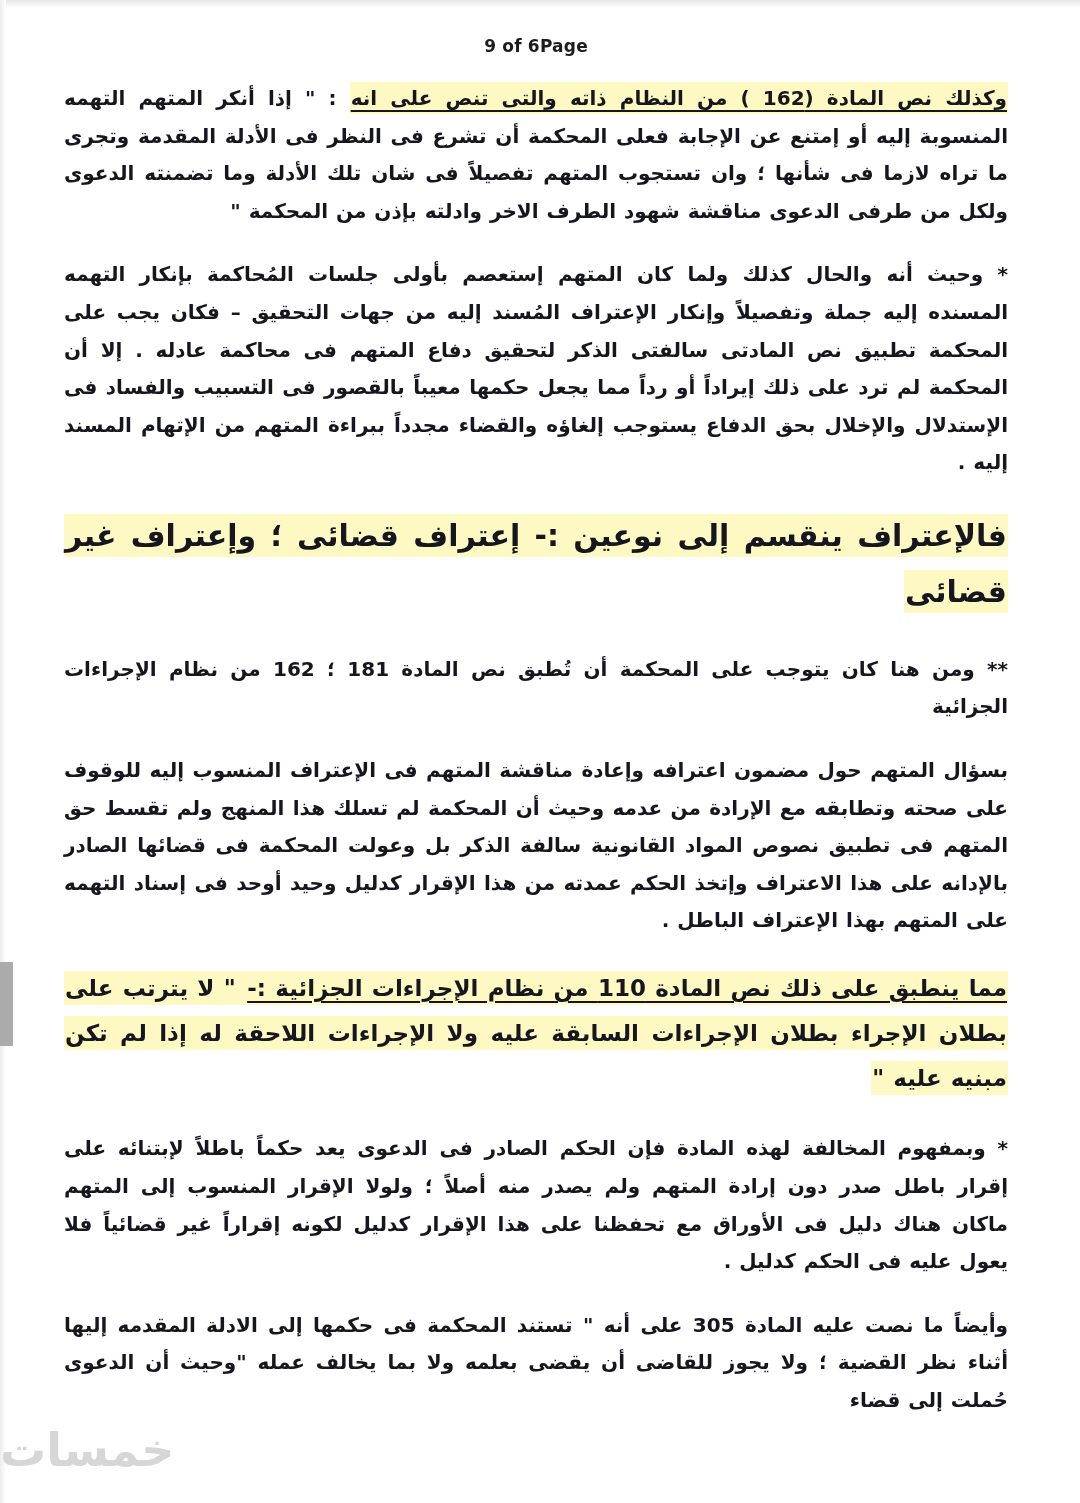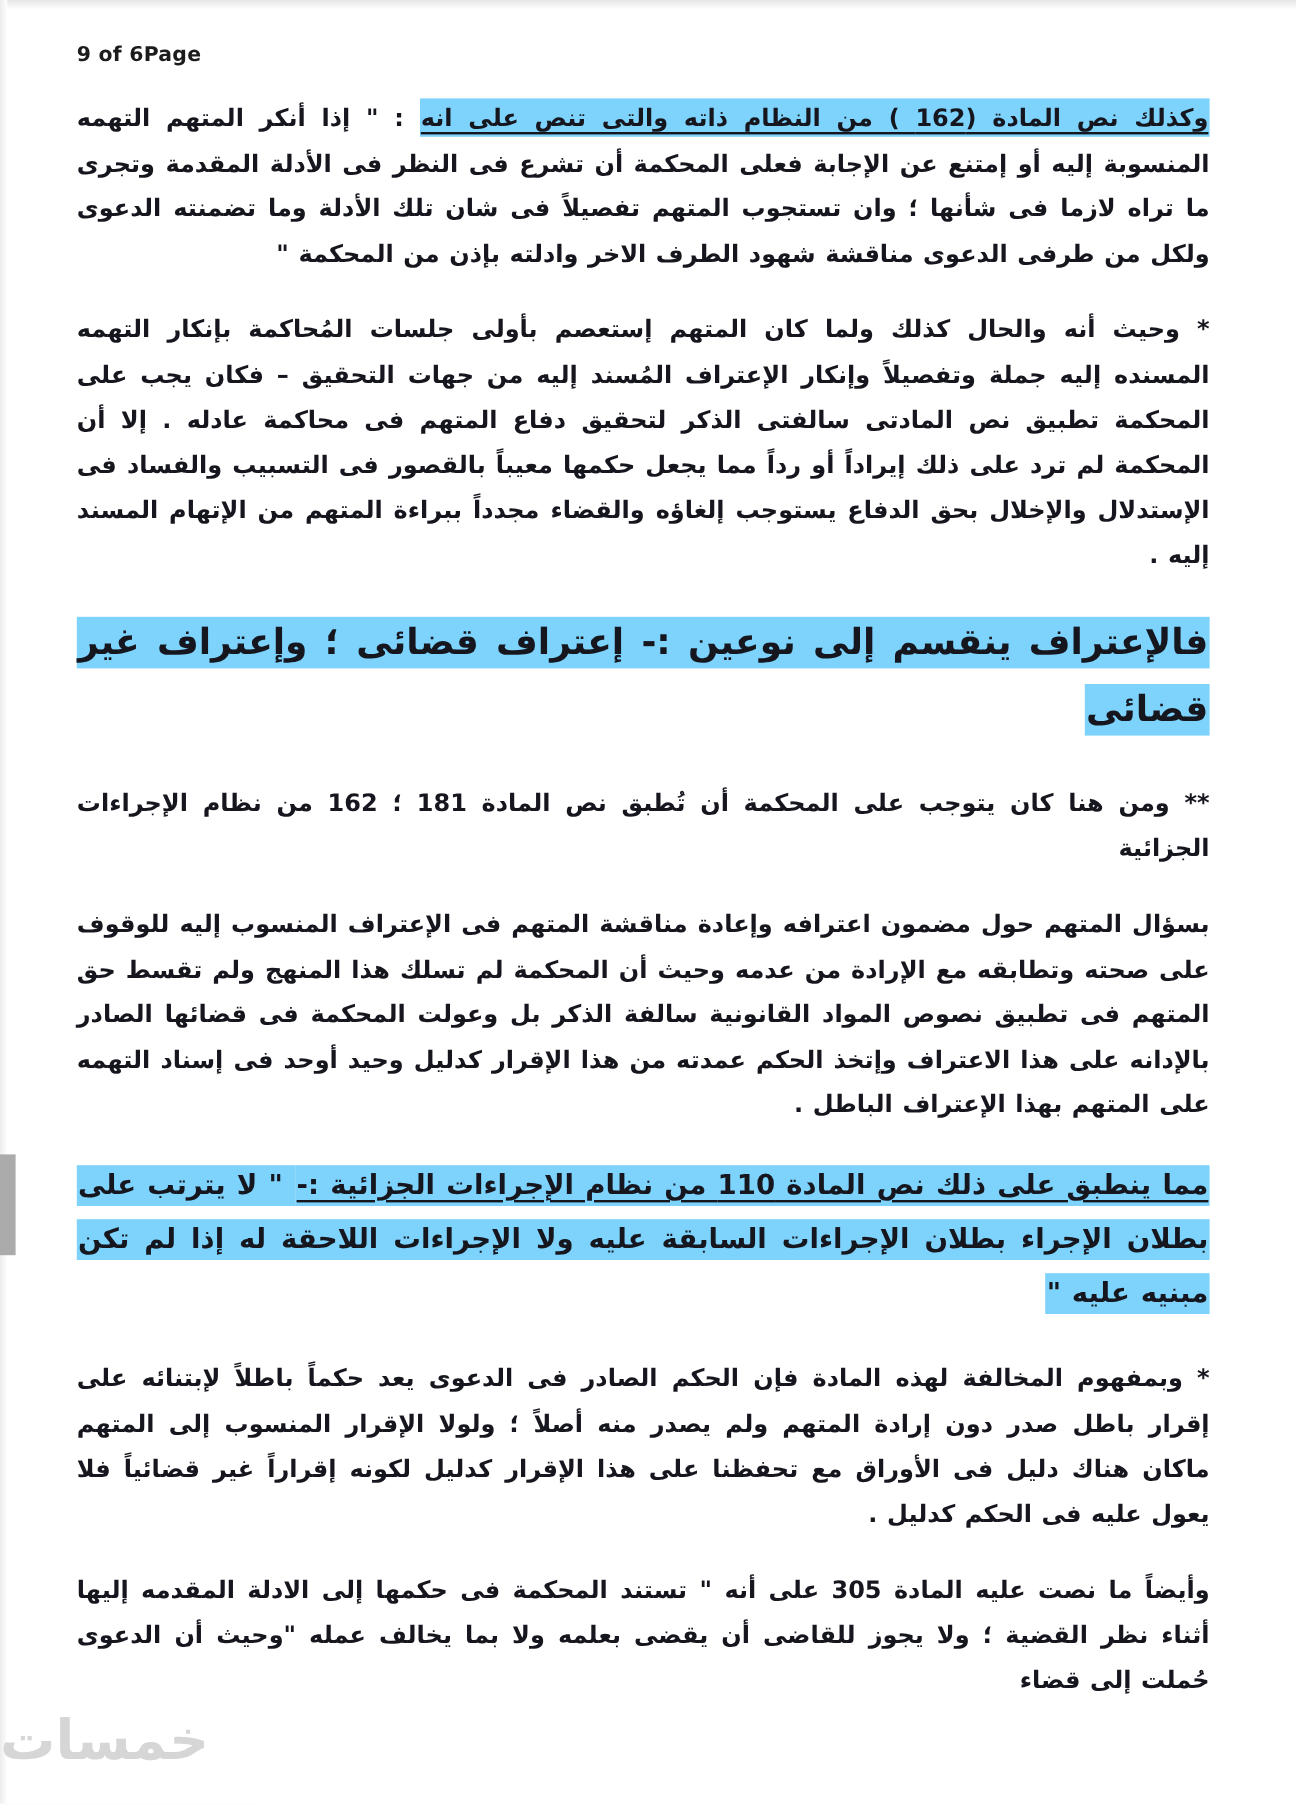--- a/index.html
+++ b/index.html
@@ -28,39 +28,40 @@
     background: linear-gradient(#e6e6e6, #ffffff);
   }
   .edge-left {
     position: absolute;
     top: 0; left: 0; bottom: 0;
     width: 6px;
     background: linear-gradient(to right, #ececec, #ffffff);
   }
   .page-header {
     direction: ltr;
+    text-align: center;
     font-size: 17px;
     font-weight: bold;
     color: #1c1c1c;
     margin-bottom: 24px;
     letter-spacing: 0.2px;
   }
   p.doc {
     direction: rtl;
     text-align: justify;
     font-weight: bold;
     color: #16161f;
     font-size: 20px;
     line-height: 1.88;
     margin: 0 0 26px 0;
     word-spacing: 1px;
   }
   p.doc.heading { font-size: 30px; margin-top: 17px; margin-bottom: 30px; }
   p.doc.block   { font-size: 23px; line-height: 1.95; margin-bottom: 30px; }
-  .hl { background: #7dd3fc; padding: 4px 1px; box-decoration-break: clone; -webkit-box-decoration-break: clone; }
+  .hl { background: #fef9c3; padding: 4px 1px; box-decoration-break: clone; -webkit-box-decoration-break: clone; }
   .ul { text-decoration: underline; text-underline-offset: 5px; text-decoration-thickness: 2px; }
   .scan-bar {
     position: absolute;
     left: 0;
     top: 962px;
     width: 13px;
     height: 84px;
     background: #ababab;
   }
   .watermark {

